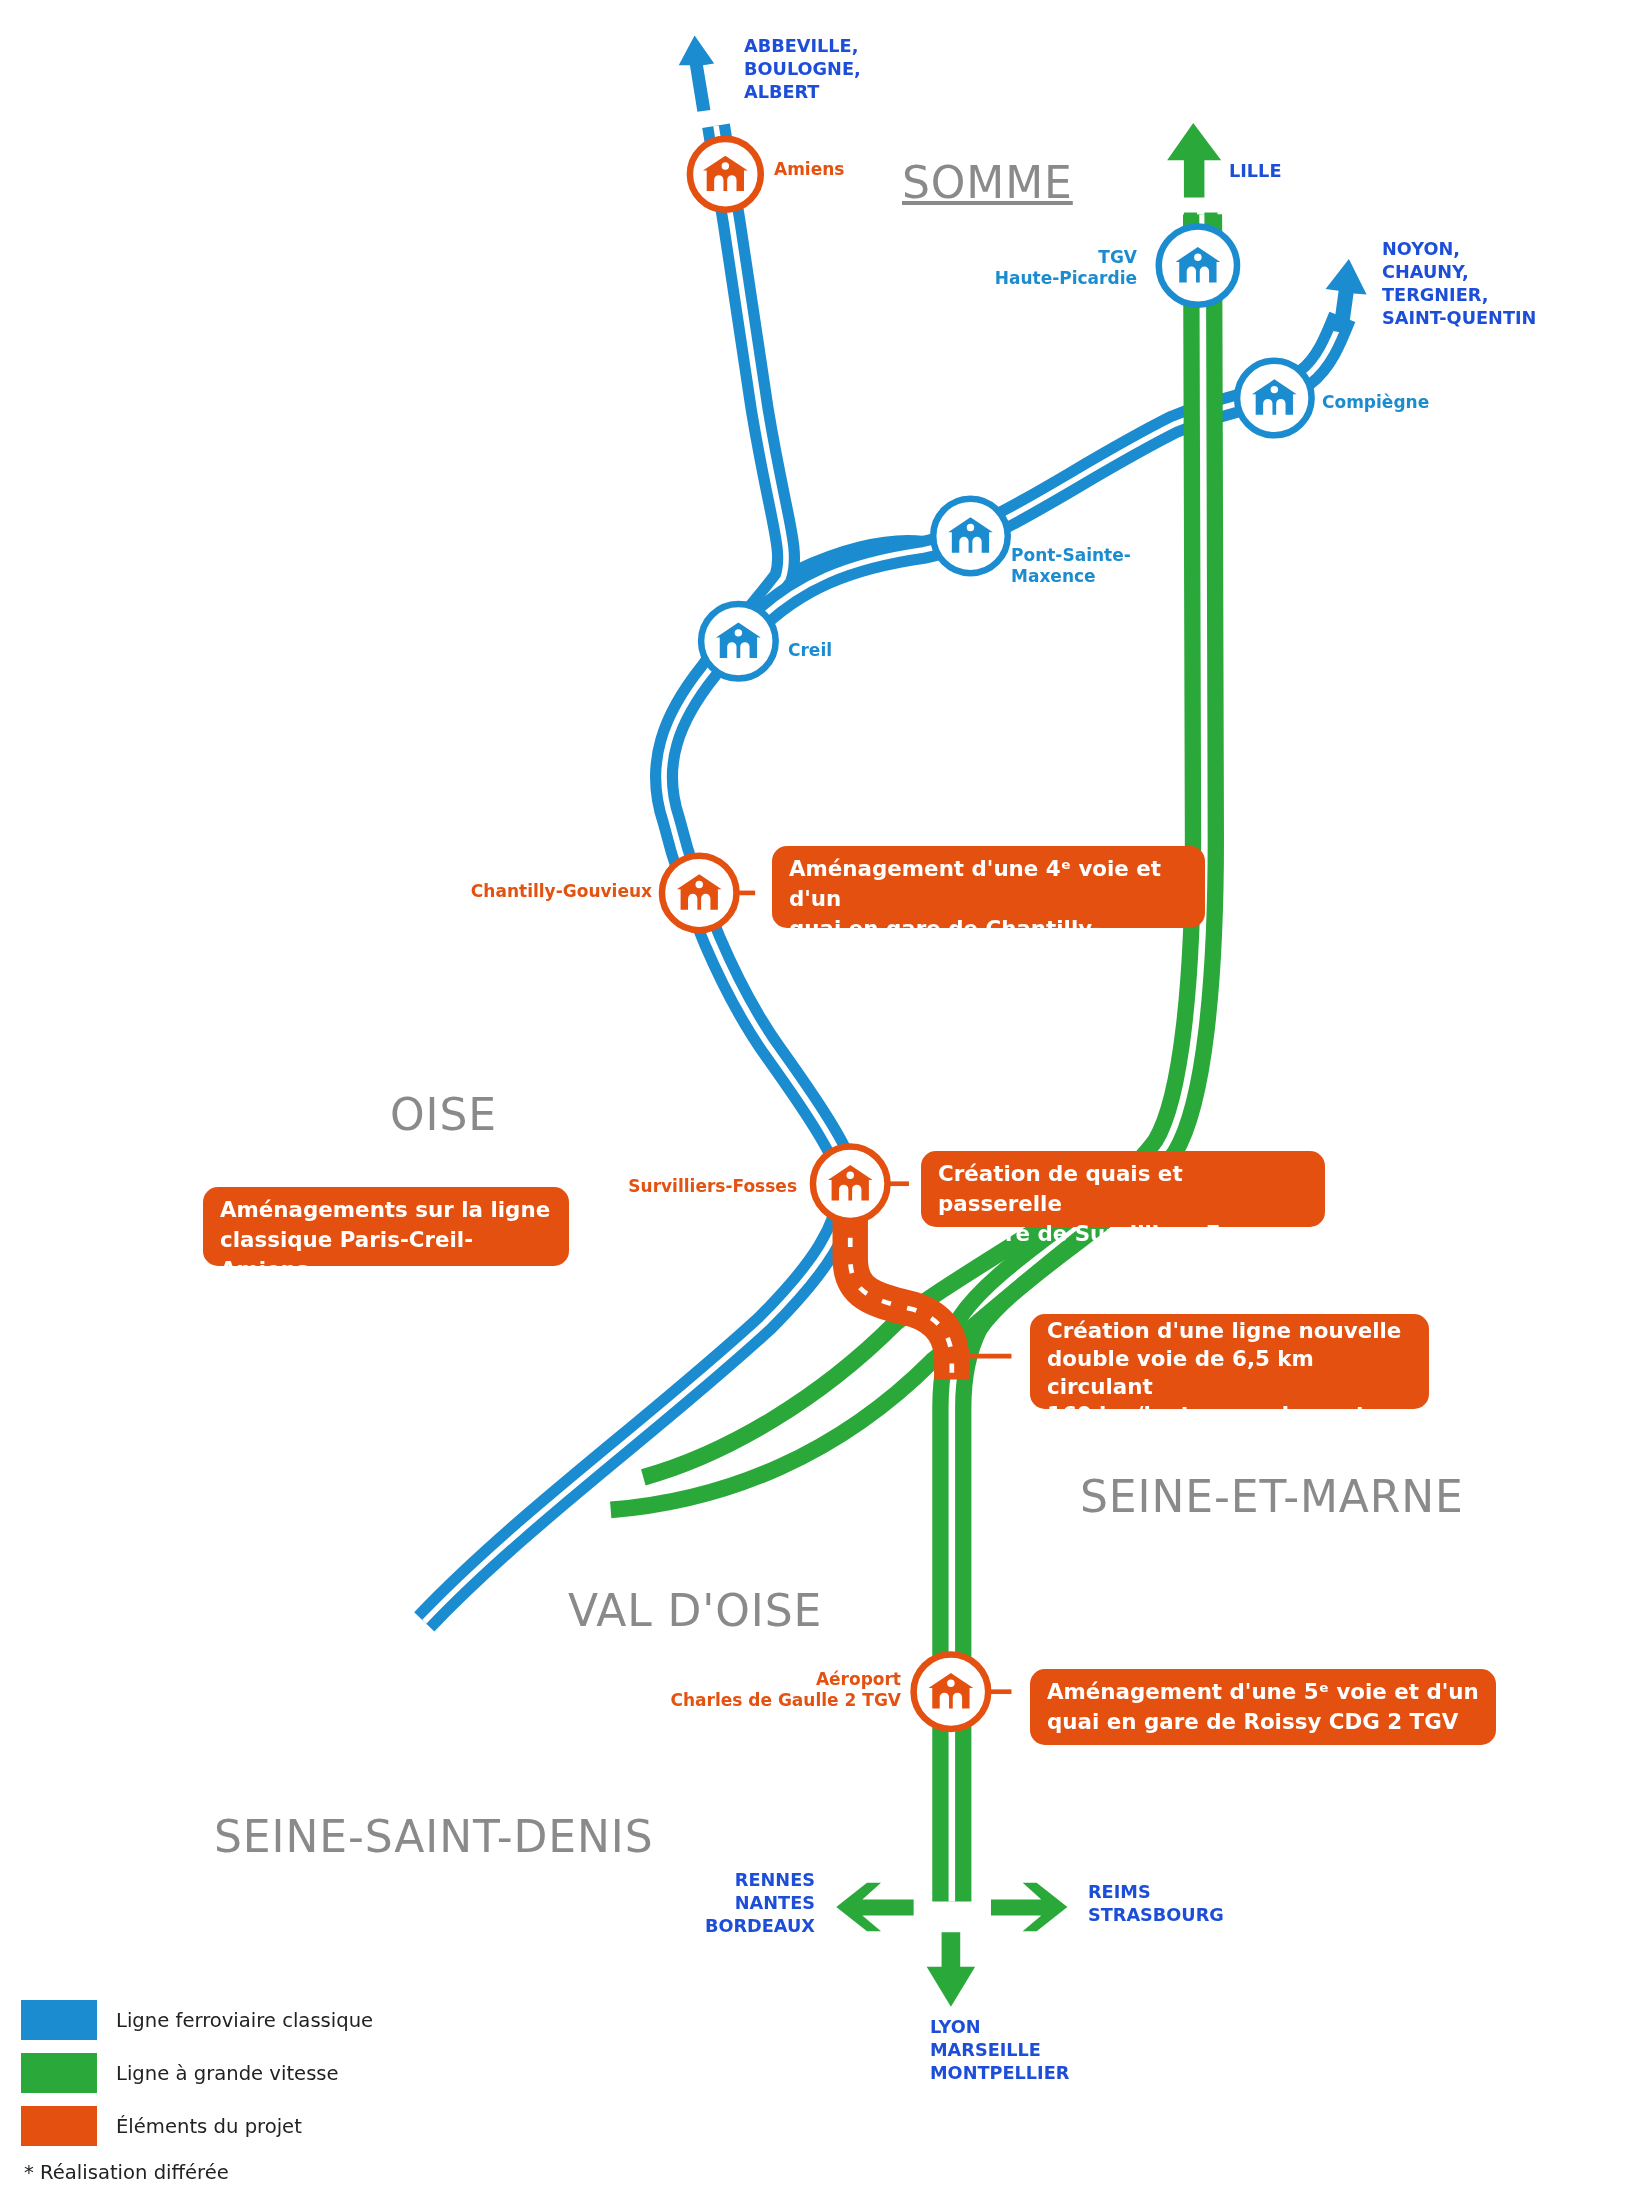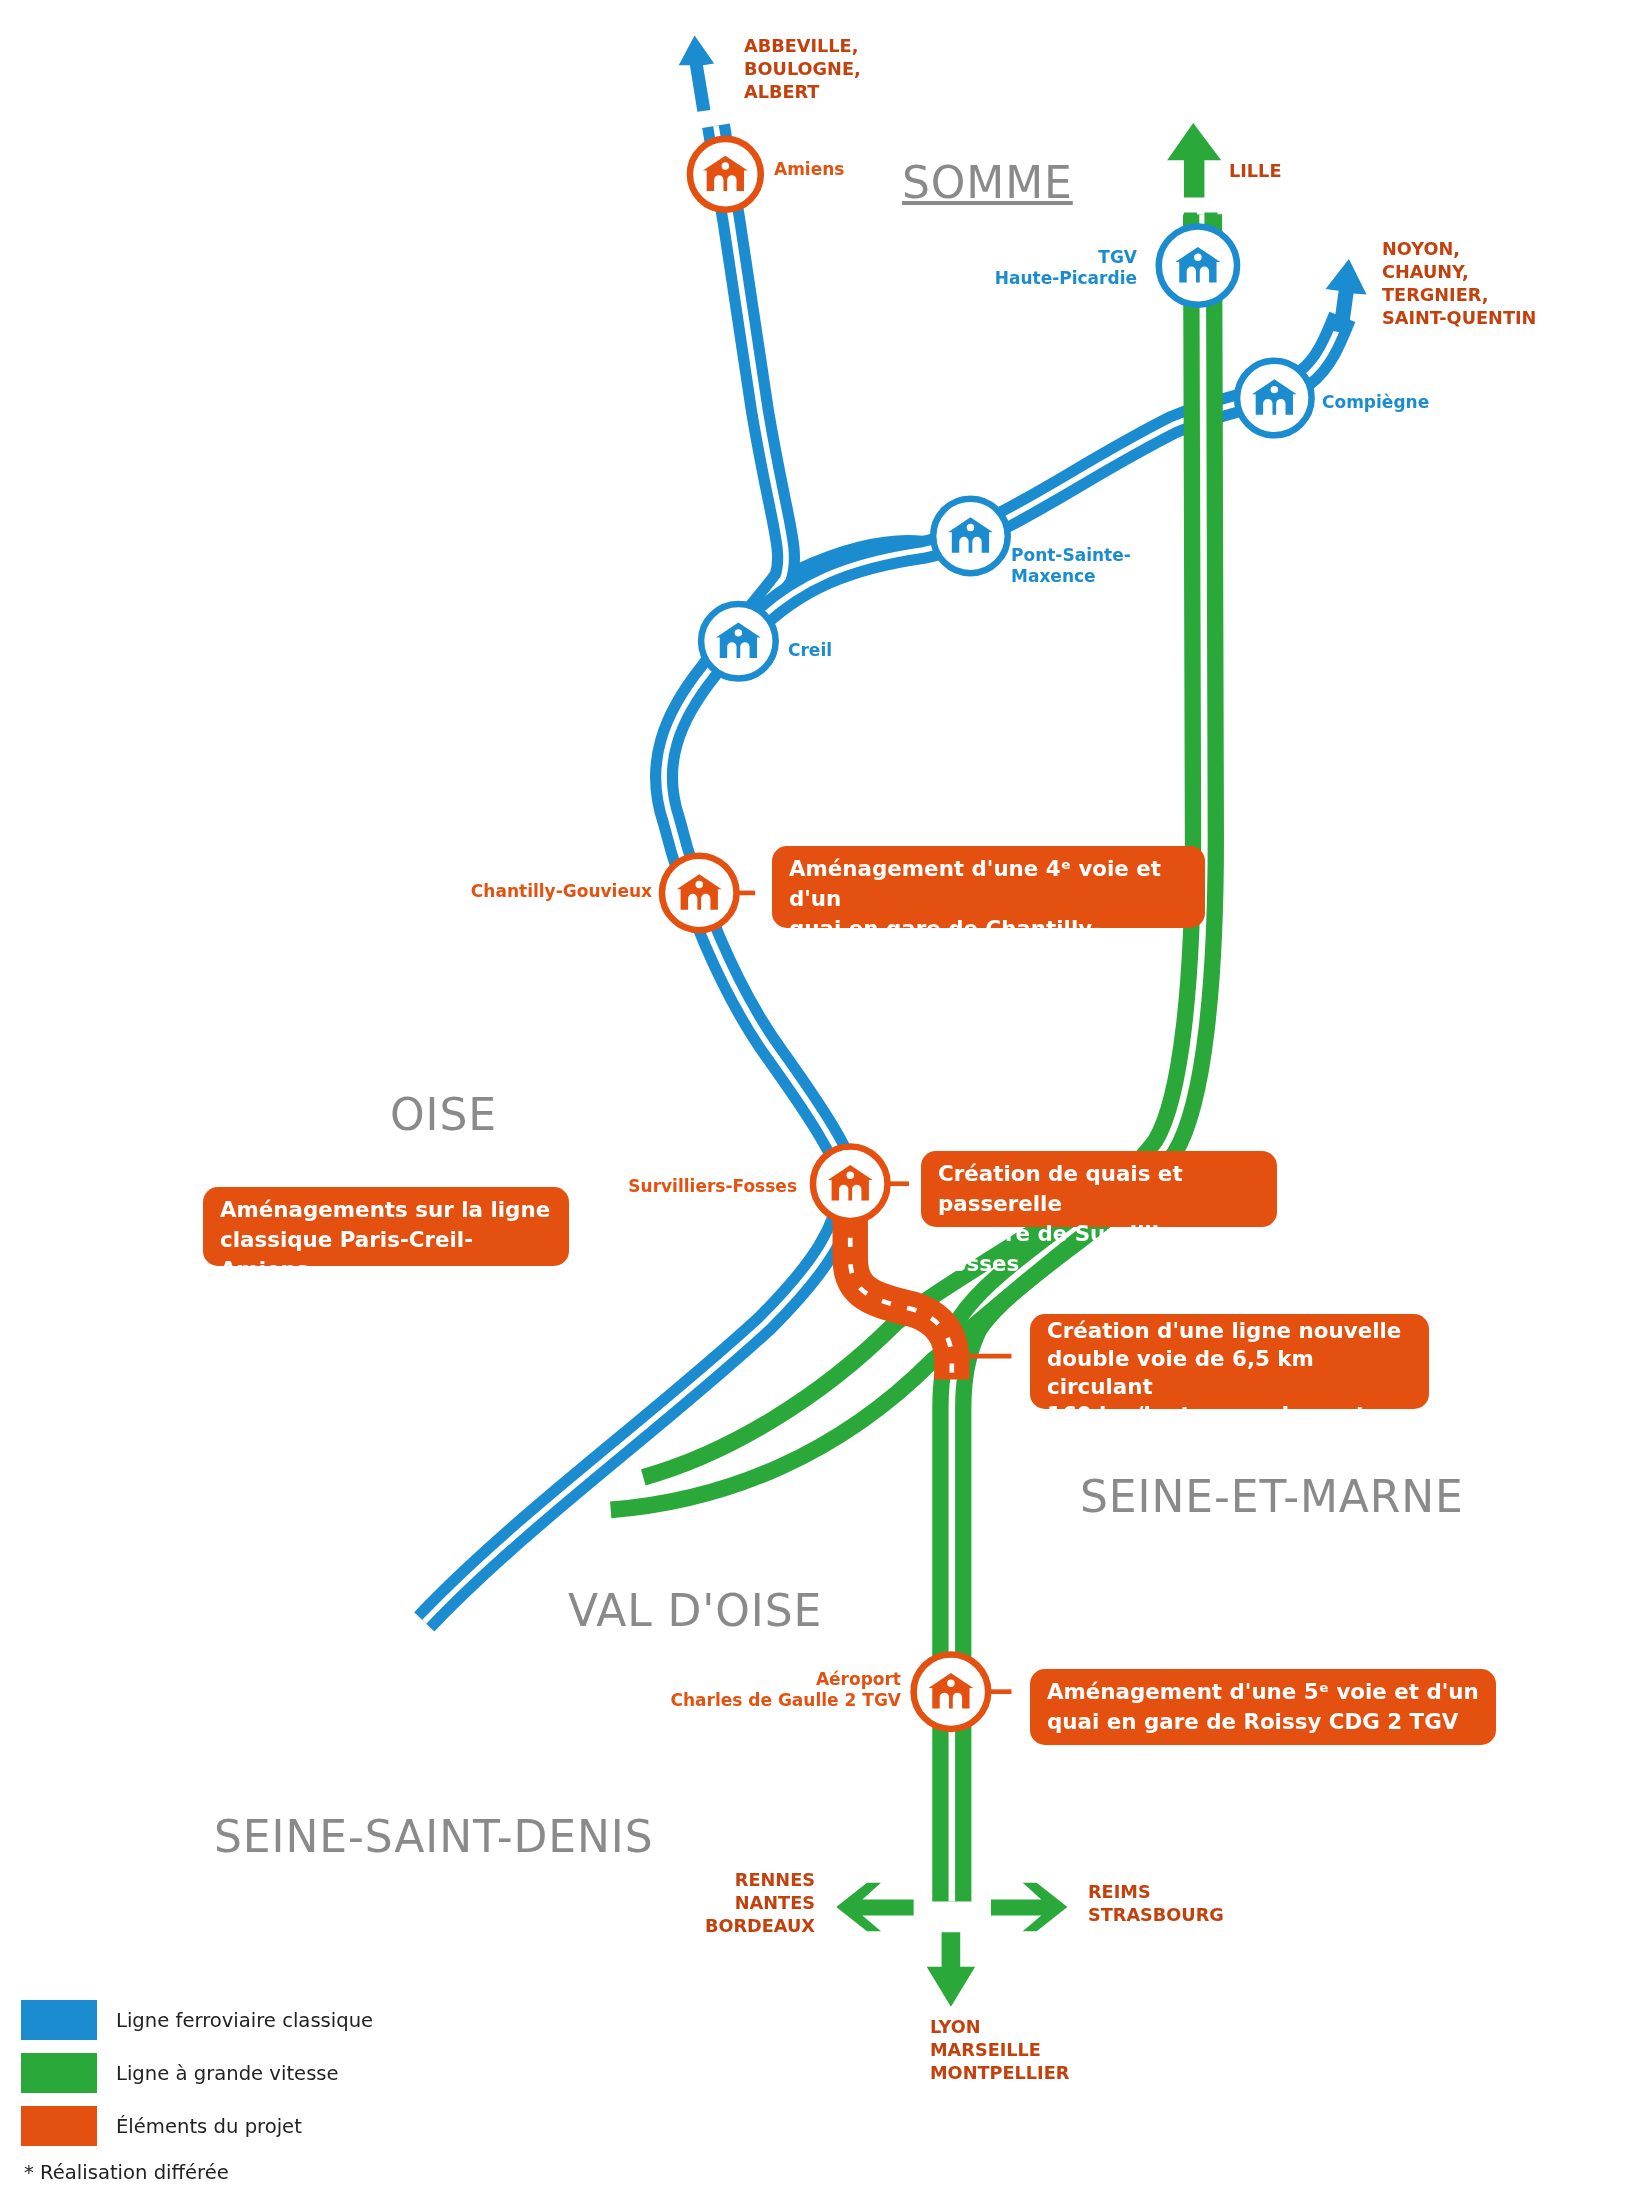--- a/index.html
+++ b/index.html
@@ -1,19 +1,19 @@
 <!DOCTYPE html>
 <html style="font-size:15px"><head>
 <meta charset="utf-8">
 <style>
   html, body { margin:0; padding:0; background:#ffffff; }
   body { width:1652px; height:2209px; position:relative; overflow:hidden; font-family:"Liberation Sans", "DejaVu Sans", sans-serif; }
   #map { position:absolute; left:0; top:0; width:1652px; height:2209px; }
   .region { position:absolute; color:#8a8a8a; font-size:44px; letter-spacing:0.9px; font-family:"DejaVu Sans", sans-serif; font-weight:normal; white-space:nowrap; }
-  .dest { position:absolute; color:#c2410c; font-size:17.7px; font-weight:bold; line-height:23px; white-space:pre-line; font-family:"DejaVu Sans", sans-serif; }
+  .dest { position:absolute; color:#1d4ed8; font-size:17.7px; font-weight:bold; line-height:23px; white-space:pre-line; font-family:"DejaVu Sans", sans-serif; }
   .dest.right { text-align:right; }
   .stn-label { position:absolute; font-size:17px; font-weight:bold; line-height:20.5px; white-space:pre-line; font-family:"DejaVu Sans", sans-serif; }
   .stn-label.blue { color:#1b8ccf; }
   .stn-label.orange { color:#e35210; }
   .stn-label.right { text-align:right; }
   .callout { position:absolute; background:#e4500f; color:#ffffff; border-radius:15px; font-size:21.4px; font-weight:bold; line-height:30px; padding:7.5px 17px; box-sizing:border-box; white-space:pre-line; font-family:"DejaVu Sans", sans-serif;margin-left:19px; }
   .legend-row { position:absolute; left:21.4px; height:40px; display:flex; align-items:center; }
   .swatch { width:76px; height:40px; }
   .legend-text { margin-left:18.6px; font-size:19.6px; color:#222; font-family:"DejaVu Sans", sans-serif; }
   .footnote { position:absolute; left:24px; top:2161px; font-size:19.6px; color:#222; font-family:"DejaVu Sans", sans-serif; }
@@ -147,21 +147,21 @@
 <div class="stn-label blue" style="left:788px; top:640px;">Creil</div>
 <div class="stn-label orange right" style="left:438px; top:881px; width:214px;">Chantilly-Gouvieux</div>
 <div class="stn-label orange right" style="left:587px; top:1176px; width:210px;">Survilliers-Fosses</div>
 <div class="stn-label orange right" style="left:634px; top:1669px; width:267px;">Aéroport
 Charles de Gaulle 2 TGV</div>
 
 <div class="callout" style="left:184px; top:1187px; width:366px; height:79px;">Aménagements sur la ligne
 classique Paris-Creil-Amiens</div>
 <div class="callout" style="left:753px; top:846px; width:433px; height:82px;">Aménagement d'une 4ᵉ voie et d'un
 quai en gare de Chantilly-Gouvieux*</div>
-<div class="callout" style="left:902px; top:1151px; width:356px; height:76px;">Création de quais et passerelle
+<div class="callout" style="left:902px; top:1151px; width:404px; height:76px;">Création de quais et passerelle
 en gare de Survilliers-Fosses</div>
 <div class="callout" style="left:1011px; top:1314px; width:399px; height:95px; line-height:28px; padding-top:3px;">Création d'une ligne nouvelle
 double voie de 6,5 km circulant
 160 km/h et raccordements</div>
 <div class="callout" style="left:1011px; top:1669px; width:466px; height:76px;">Aménagement d'une 5ᵉ voie et d'un
 quai en gare de Roissy CDG 2 TGV</div>
 
 <div>
   <div class="legend-row" style="top:2000px;">
     <div class="swatch" style="background:#1b8ccf;"></div>

